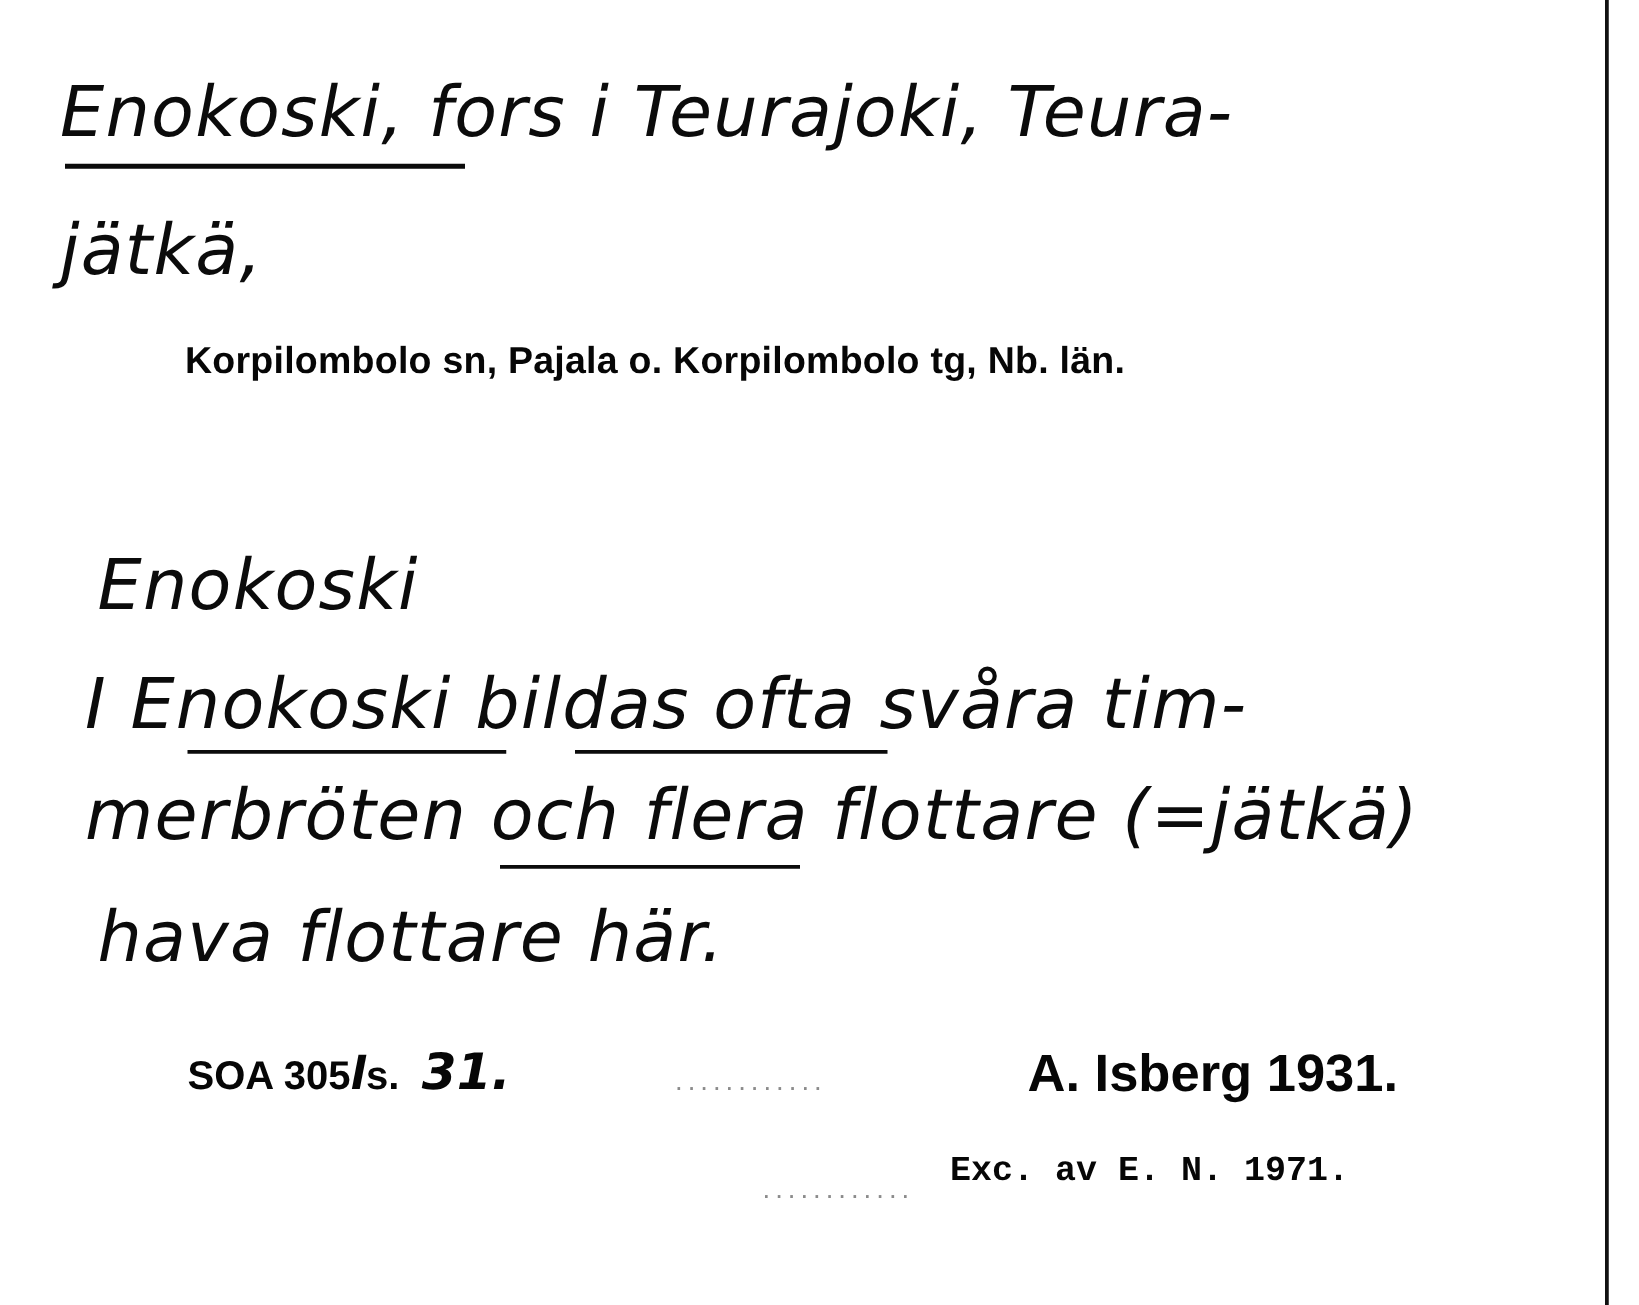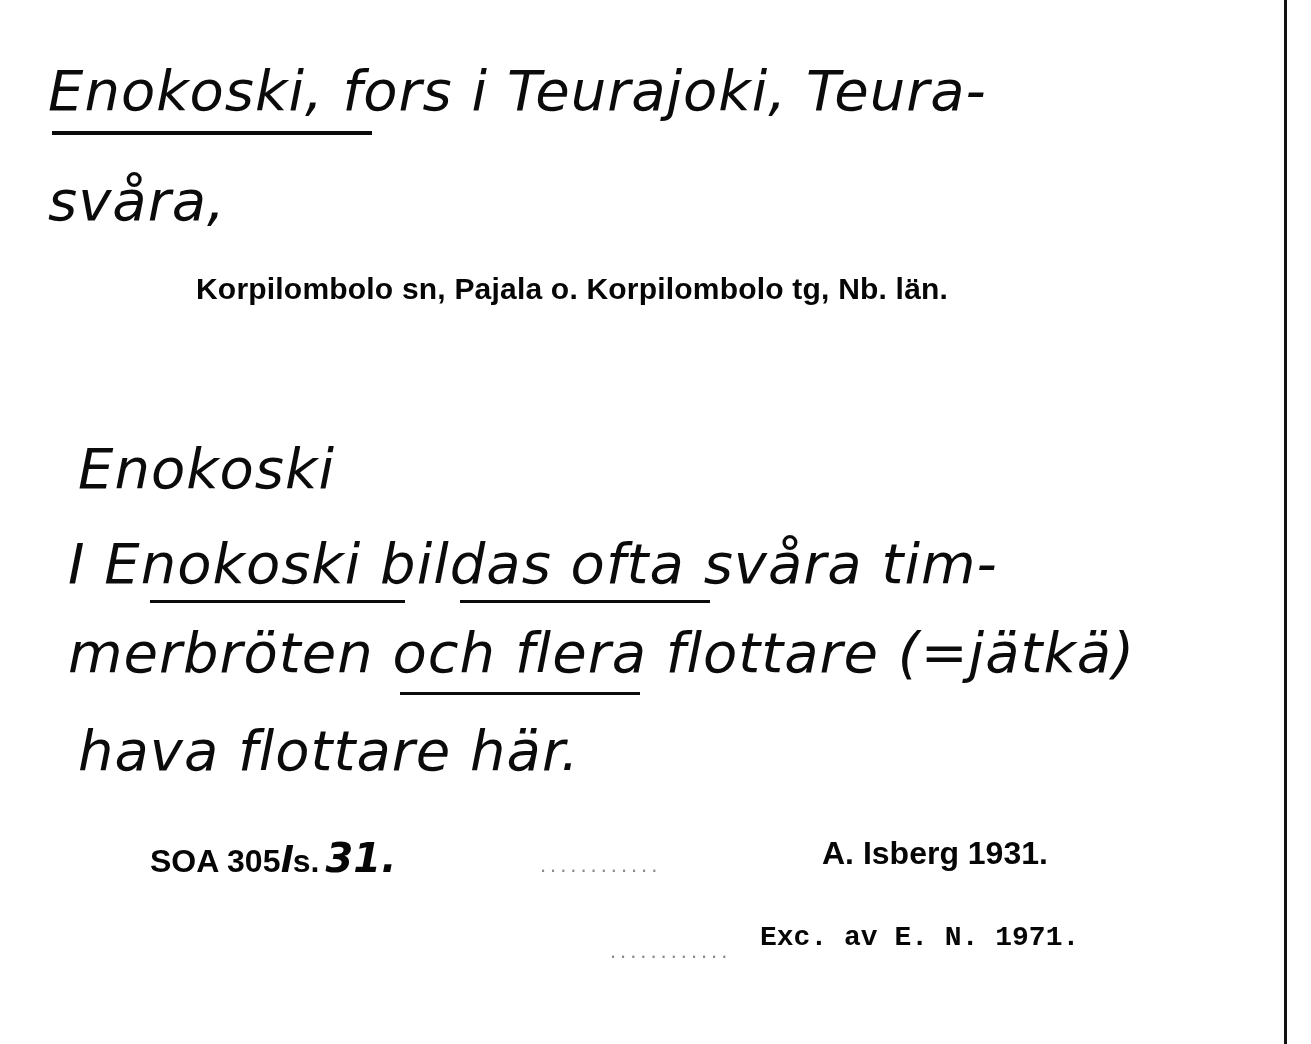--- a/index.html
+++ b/index.html
@@ -57,57 +57,57 @@
     position: absolute;
     color: #8b8b8b;
     font-family: "Liberation Sans", sans-serif;
     font-size: 22px;
     letter-spacing: 4px;
     white-space: nowrap;
   }
   #l1 { left: 48px;  top: 62px; }
   #l2 { left: 48px;  top: 172px; }
   #u1 { left: 52px;  top: 131px; width: 320px; }
-  #printed-loc { left: 148px; top: 272px; font-size: 30px; letter-spacing: 0.2px; margin-left: 48px; }
+  #printed-loc { left: 148px; top: 272px; font-size: 30px; letter-spacing: 0.2px; }
   #l3 { left: 78px;  top: 440px; }
   #l4 { left: 68px;  top: 535px; }
   #l5 { left: 68px;  top: 624px; }
   #l6 { left: 78px;  top: 722px; }
   #u2 { left: 150px; top: 600px; width: 255px; height: 3px; }
   #u3 { left: 460px; top: 600px; width: 250px; height: 3px; }
   #u4 { left: 400px; top: 692px; width: 240px; height: 3px; }
   #soa { left: 150px; top: 835px; font-size: 32px; }
   #soa .script {
     font-family: "DejaVu Sans", sans-serif;
     font-style: italic;
     font-weight: bold;
     font-size: 36px;
   }
   #soa .page {
     font-family: "DejaVu Sans", sans-serif;
     font-style: italic;
     font-weight: bold;
     font-size: 40px;
-    margin-left: 6px;
+    margin-left: 18px;
   }
   #dots1 { left: 540px; top: 852px; }
-  #collector { left: 822px; top: 835px; font-size: 32px; }
+  #collector { left: 822px; top: 835px; font-size: 42px; }
   #dots2 { left: 610px; top: 938px; }
   #excerpt { left: 760px; top: 922px; font-size: 28px; font-family: Liberation Mono, monospace; }
 </style>
 </head>
 <body>
 
 <div class="card">
 
   <div class="right-rule"></div>
 
   <div class="hand hand-lg" id="l1">Enokoski, fors i Teurajoki, Teura-</div>
   <div class="underline-head" id="u1"></div>
-  <div class="hand hand-lg" id="l2">svåra,</div>
+  <div class="hand hand-lg" id="l2">jätkä,</div>
 
   <div class="print" id="printed-loc">Korpilombolo sn, Pajala o. Korpilombolo tg, Nb. län.</div>
 
   <div class="hand hand-lg" id="l4">I Enokoski bildas ofta svåra tim-</div>
   <div class="hand hand-lg" id="l3">Enokoski</div>
   <div class="underline-head" id="u2"></div>
   <div class="hand hand-lg" id="l5">merbröten och flera flottare (=jätkä)</div>
   <div class="underline-head" id="u3"></div>
   <div class="underline-head" id="u4"></div>
   <div class="hand hand-lg" id="l6">hava flottare här.</div>

